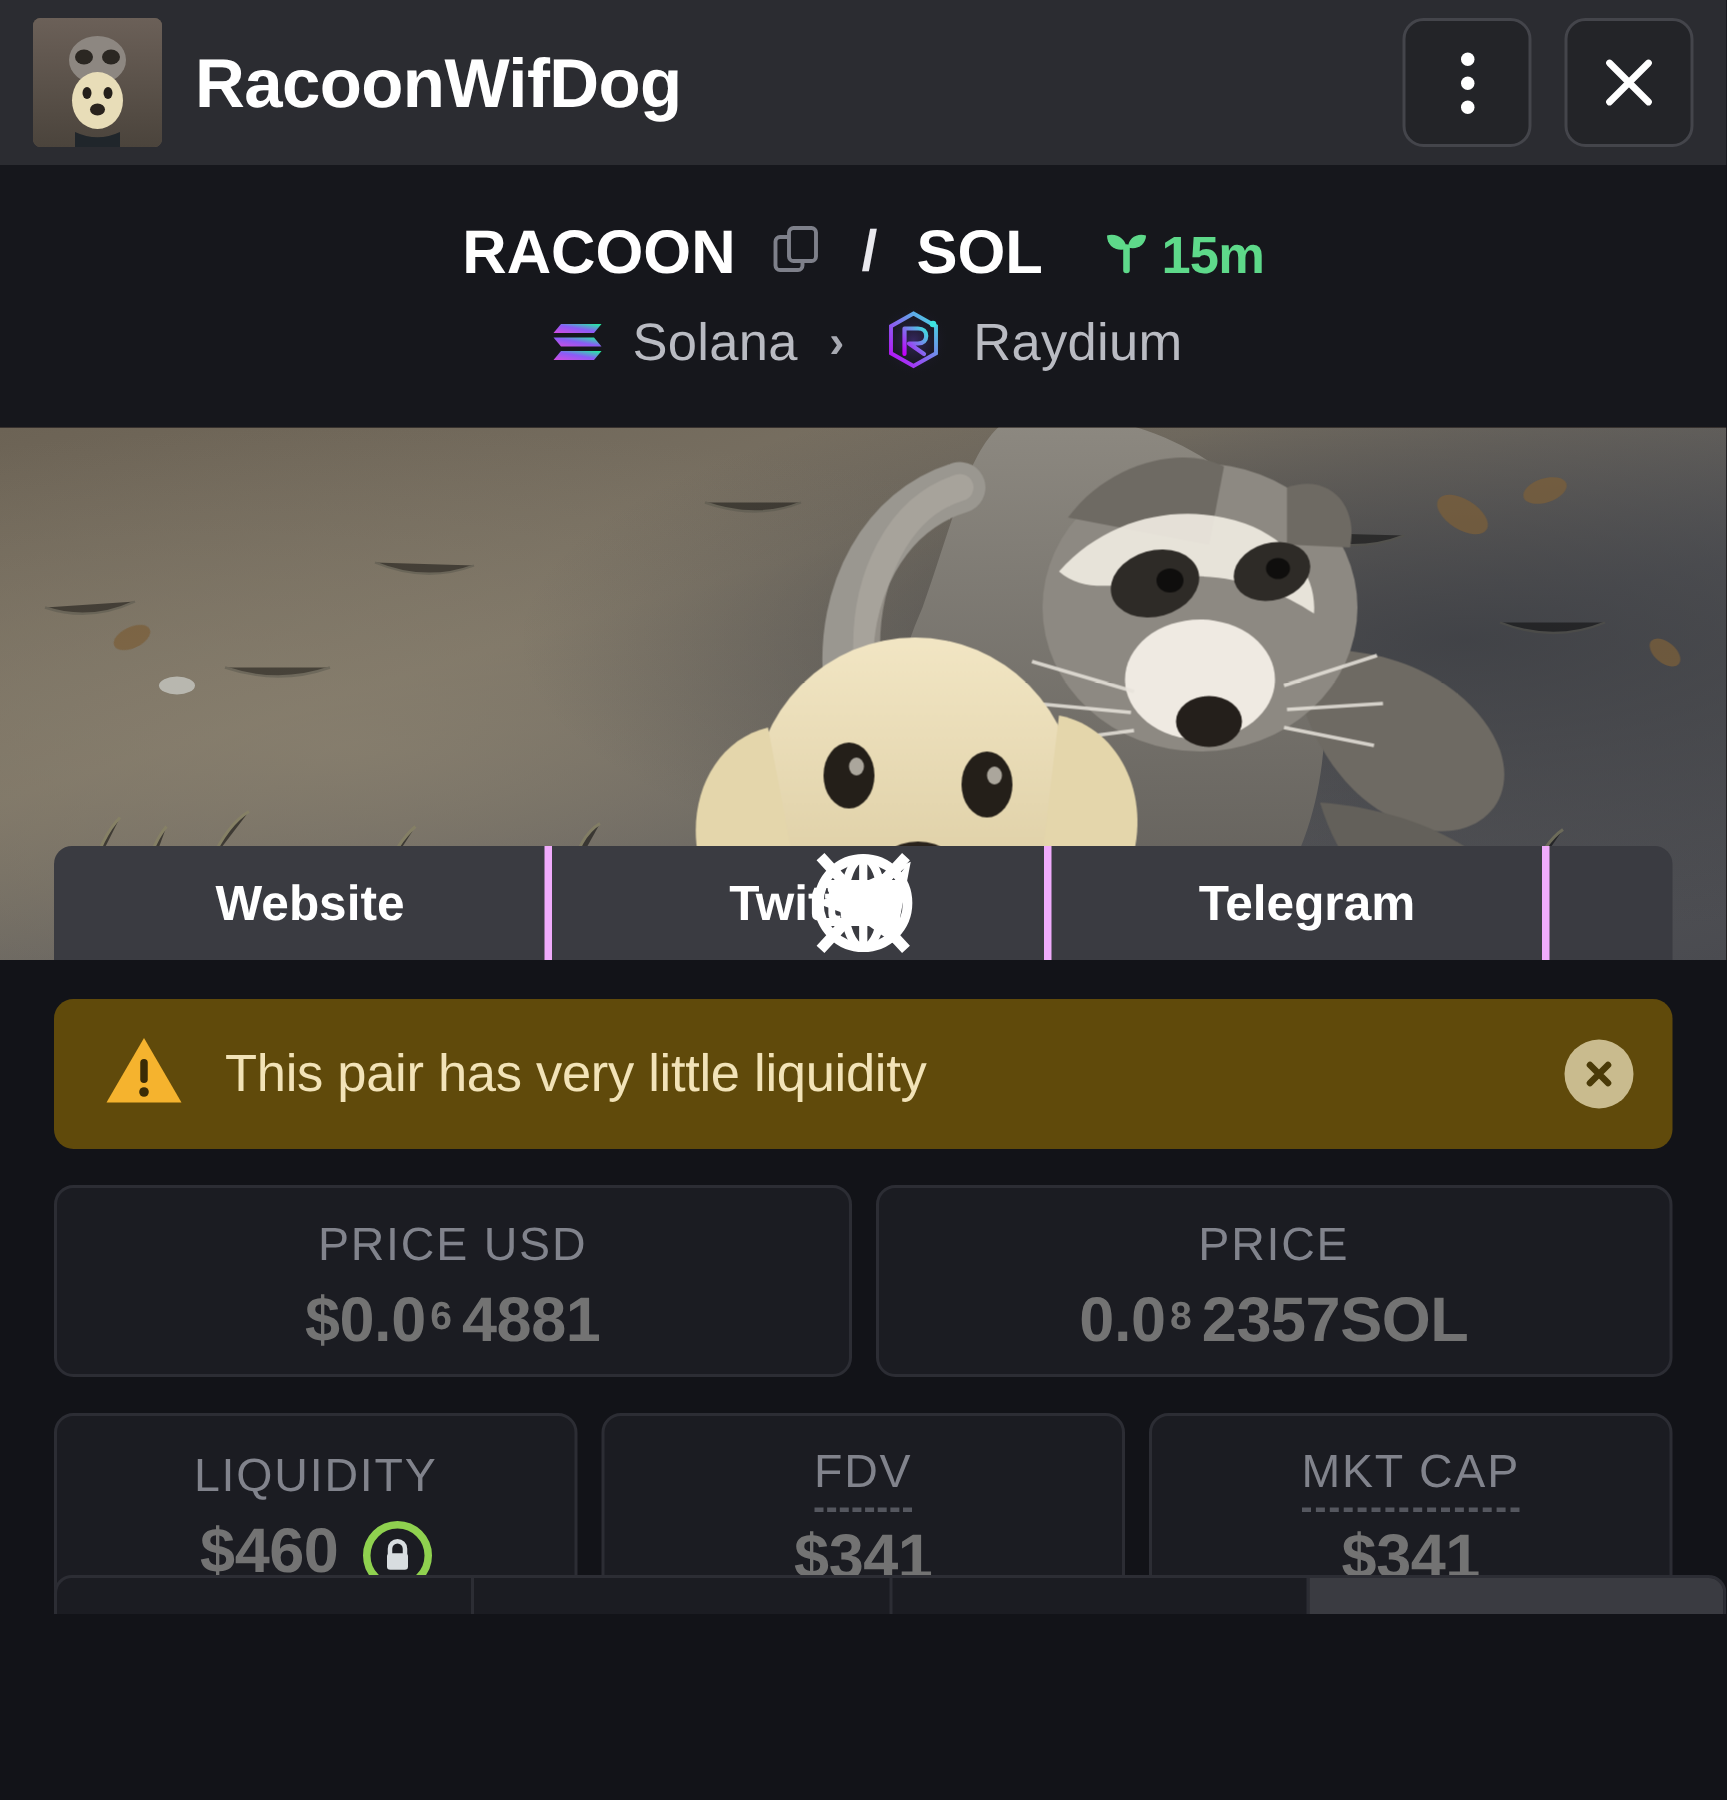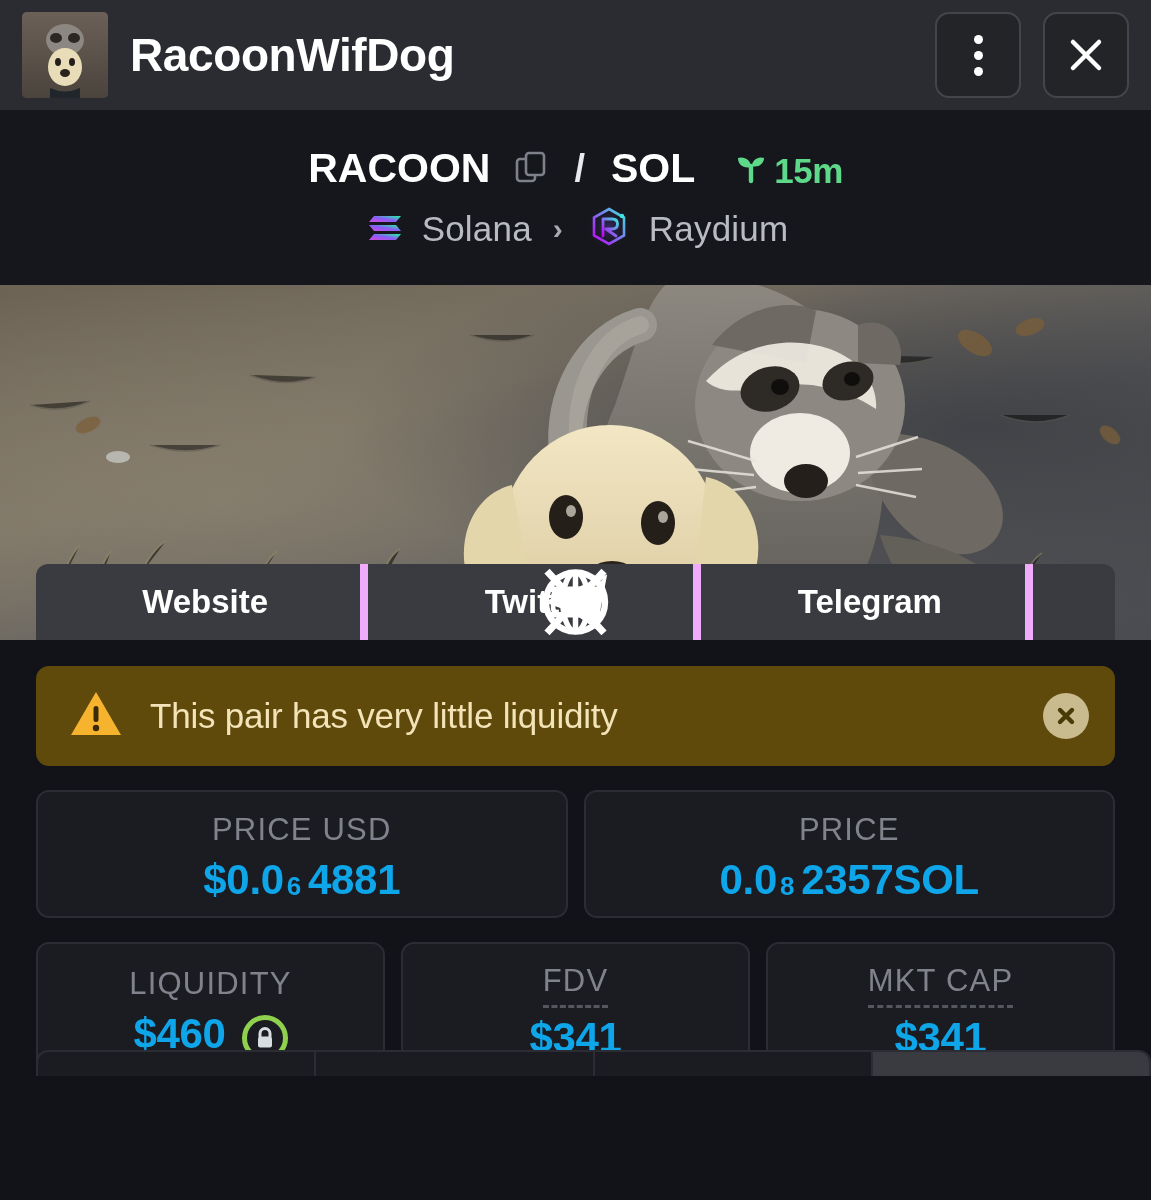--- a/index.html
+++ b/index.html
@@ -65,21 +65,21 @@
 
   
   .socialwrap { position: absolute; left: 36px; right: 36px; bottom: 0; display: flex; }
   .social-bar {
     display: flex; width: 100%; height: 76px;
     background: #3a3b41; border-radius: 12px 12px 0 0; overflow: hidden;
   }
   .social-btn {
     flex: 1 1 0; display: flex; align-items: center; justify-content: center;
     gap: 14px; color: #ffffff; font-size: 33px; font-weight: bold;
-    border-right: 8px solid #f0abfc; white-space: nowrap;
+    border-right: 5px solid #f0abfc; white-space: nowrap;
   }
   .social-more { flex: 0 0 82px; display: flex; align-items: center; justify-content: center; }
 
   
   .body { flex: 1 1 auto; background: #121318; padding: 26px 36px 0 36px; position: relative; }
 
   
   .warn {
     height: 100px; background: #604a0b; border-radius: 13px;
     display: flex; align-items: center; padding: 0 26px 0 32px; gap: 26px;
@@ -98,22 +98,22 @@
     padding: 26px 8px 18px 8px;
   }
   .row-2 .card { flex: 1 1 0; height: 128px; }
   .row-3 .card { flex: 1 1 0; height: 132px; }
   .card-label {
     font-size: 31px; color: #81838c; letter-spacing: 1.2px; font-weight: 400;
     margin-bottom: 8px;
   }
   .card-label.dashed { border-bottom: 3px dashed #55575f; padding-bottom: 6px; margin-bottom: 6px; }
   .card-value {
-    font-size: 42px; font-weight: bold; color: #0ea5e9; letter-spacing: -0.3px;
-    display: flex; align-items: center; gap: 0px; white-space: nowrap;
+    font-size: 42px; font-weight: bold; color: #737373; letter-spacing: -0.3px;
+    display: flex; align-items: flex-start; gap: 0px; white-space: nowrap;
   }
   .sub { font-size: 26px; font-weight: bold; position: relative; top: 6px; margin: 0 7px 0 3px; }
   .lock-badge {
     width: 46px; height: 46px; border-radius: 50%; border: 5px solid #8fd14f;
     display: inline-flex; align-items: center; justify-content: center;
     margin-left: 16px; position: relative; top: 4px; flex: 0 0 46px;
   }
 
   
   .segwrap { position: absolute; left: 36px; right: 0px; bottom: -2px; }

